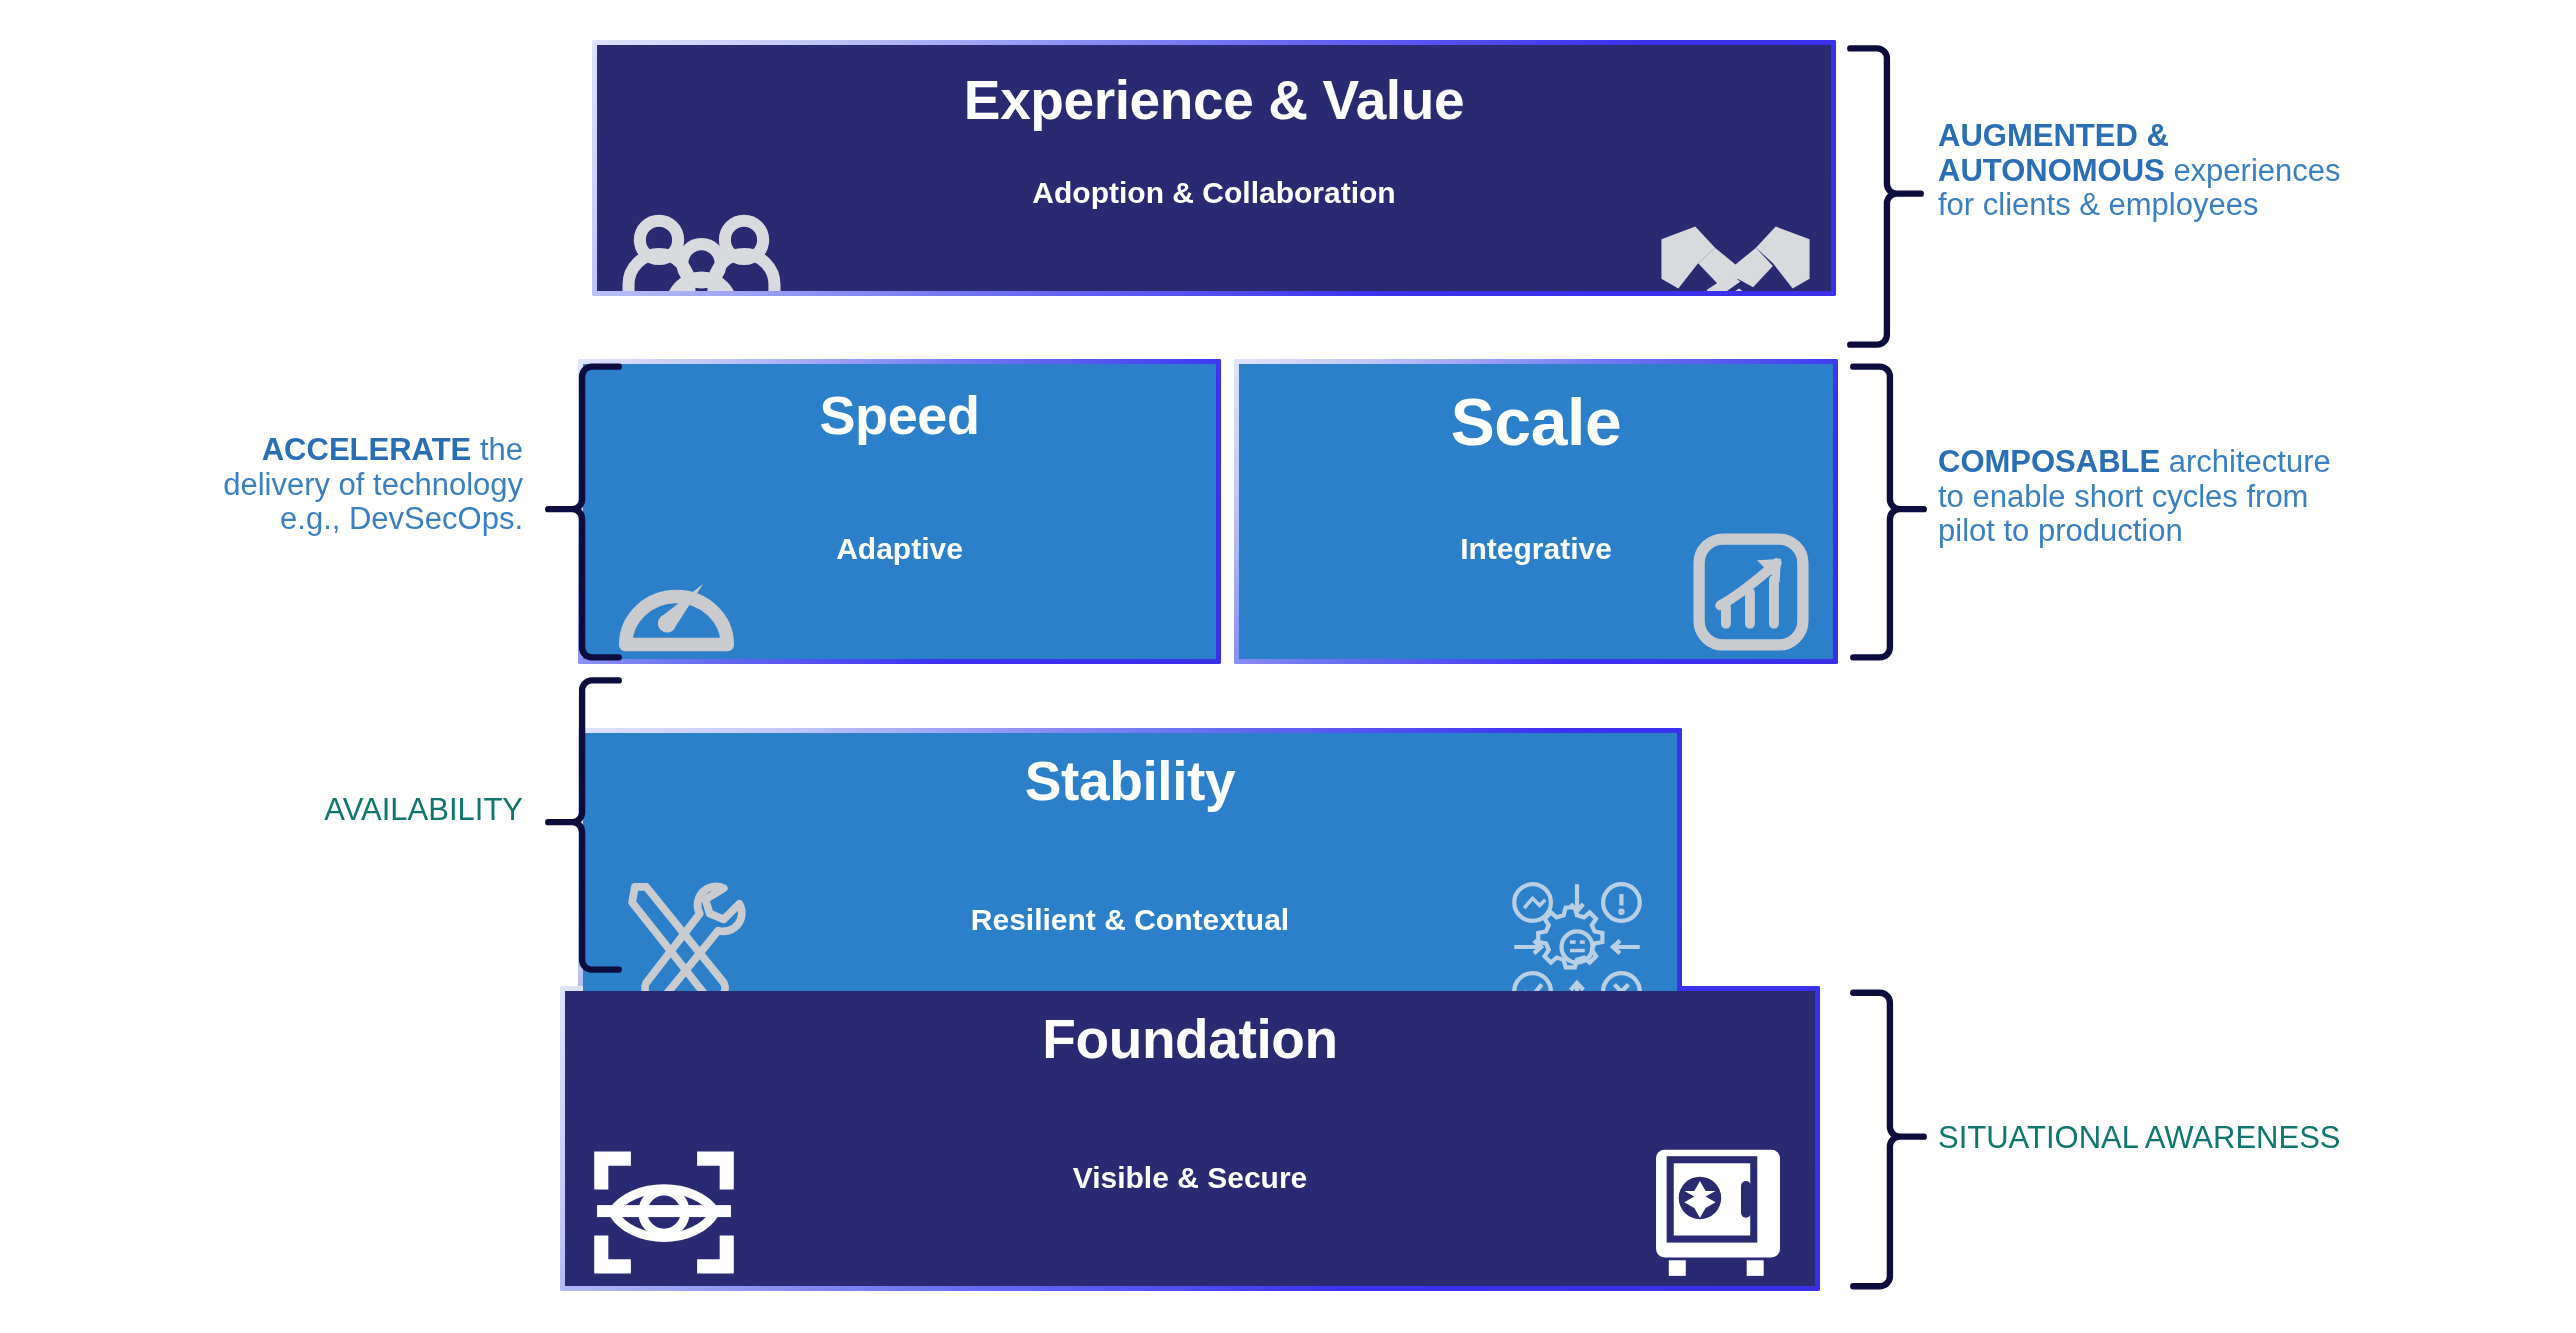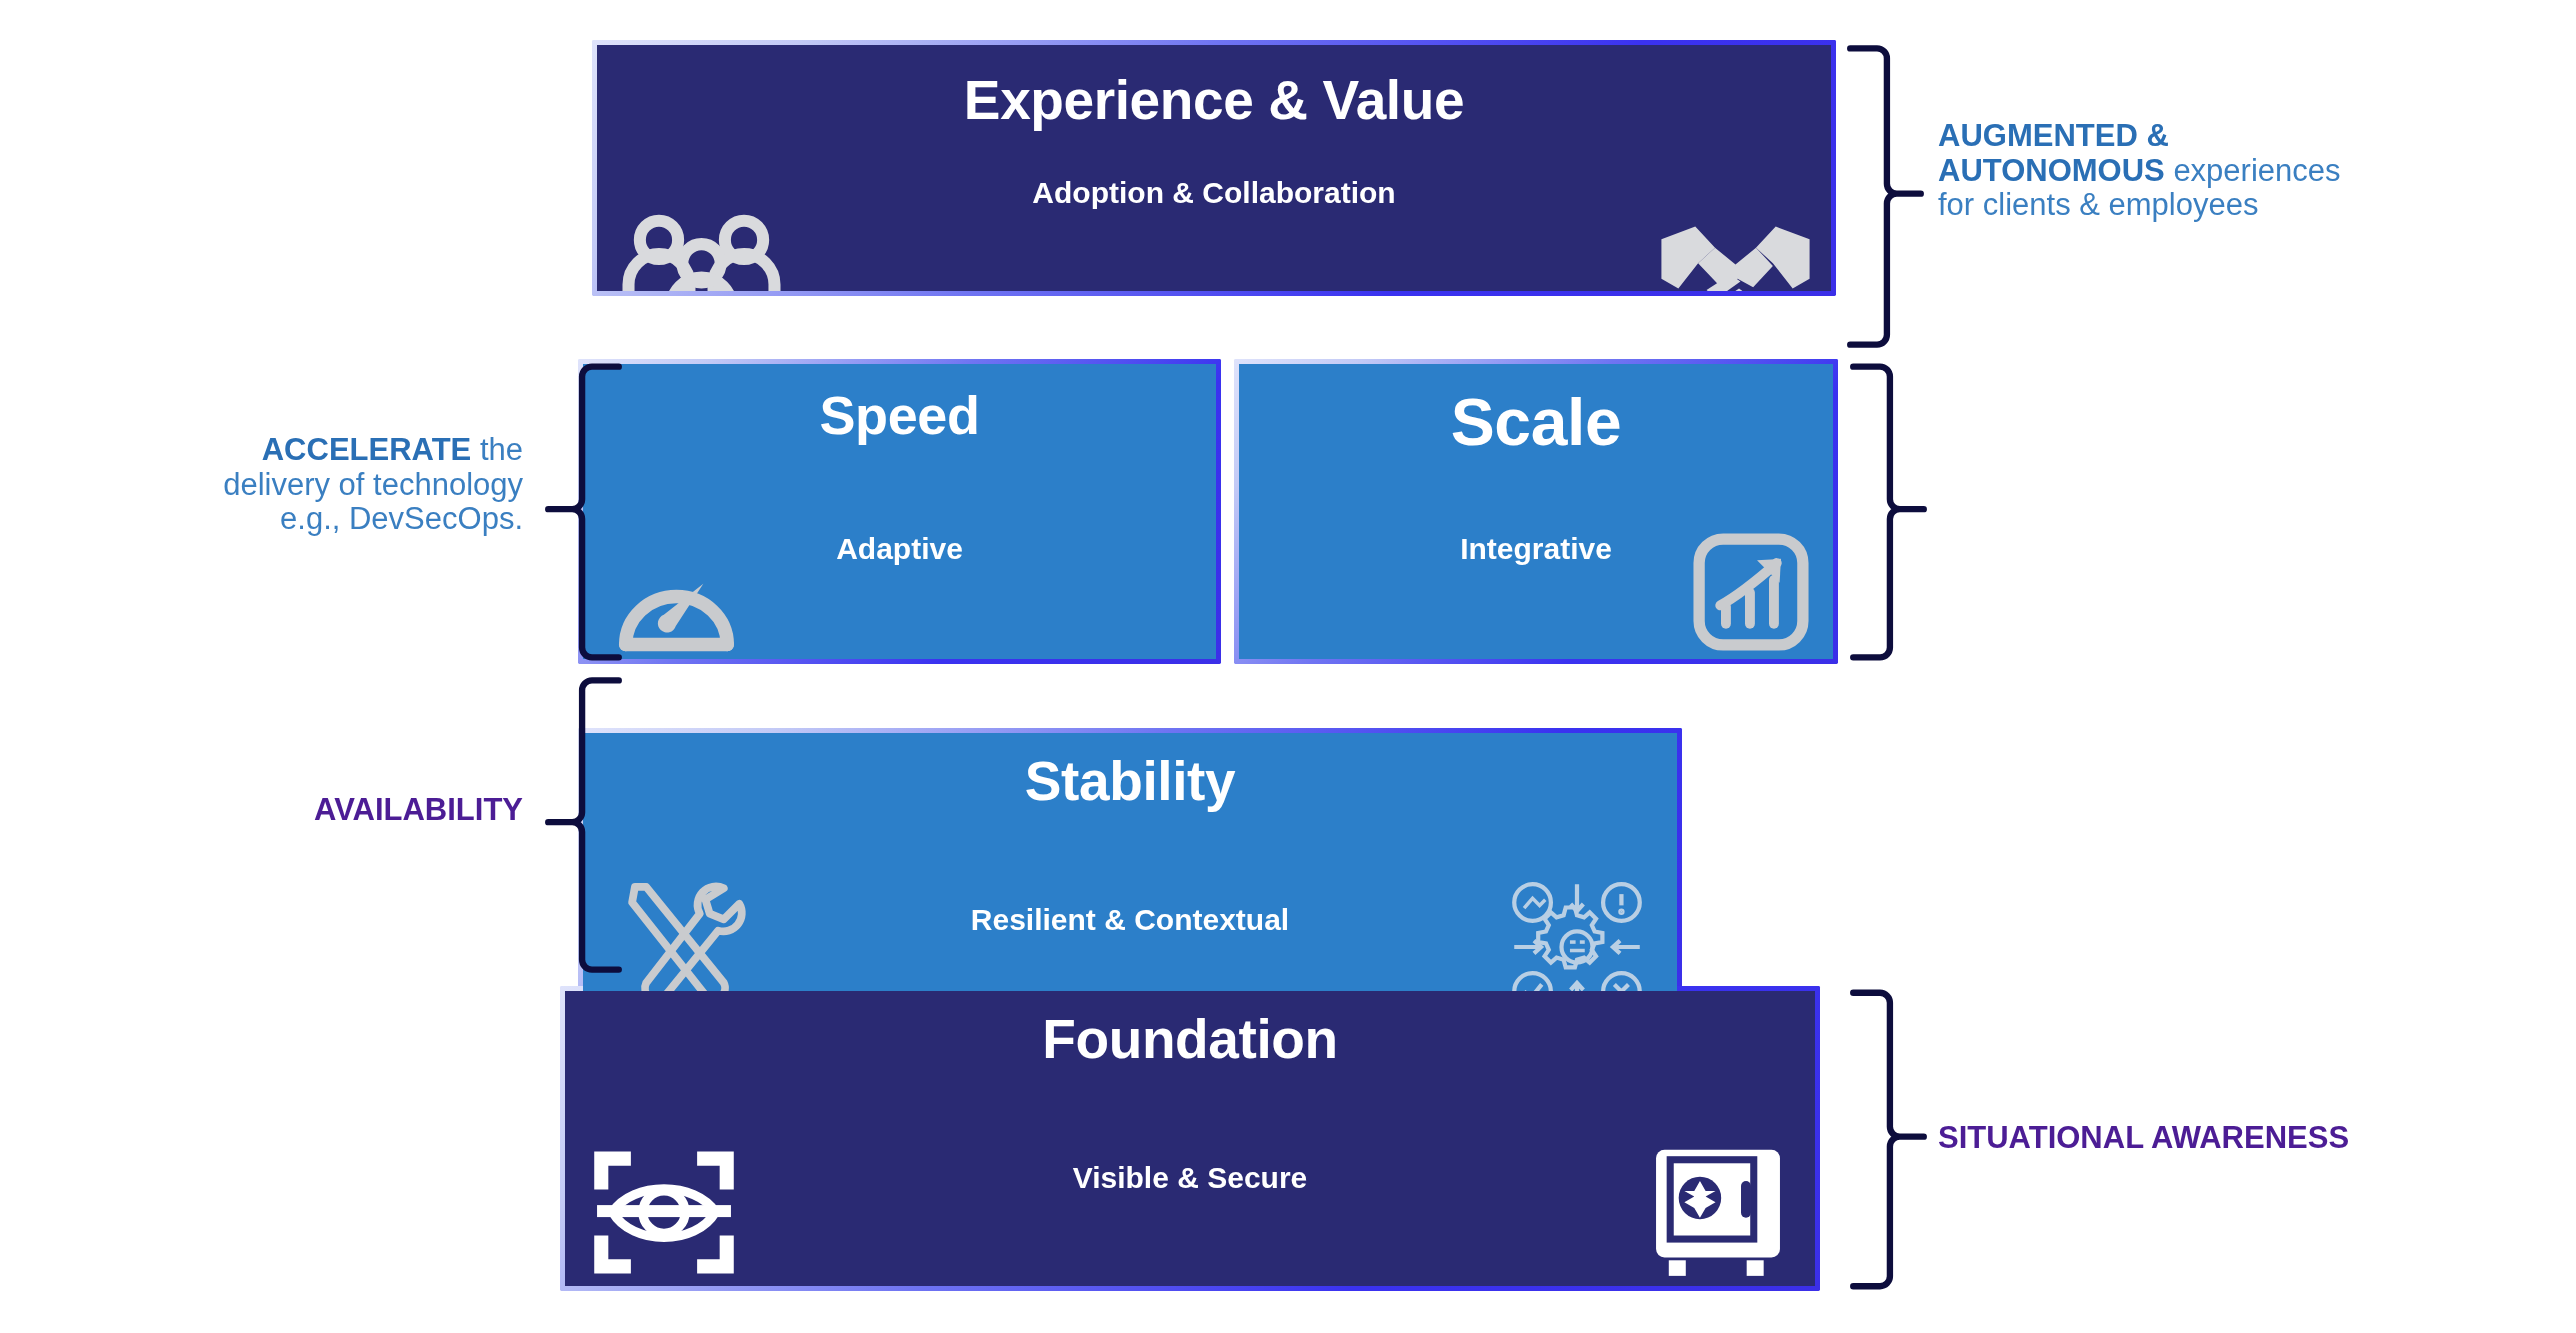--- a/index.html
+++ b/index.html
@@ -44,21 +44,21 @@
   .bracket{position:absolute;z-index:4;}
 
   
   .anno{
     position:absolute;color:#3a7fc1;
     font-size:31px;line-height:1.12;z-index:5;
   }
   .anno b{font-weight:bold;color:#2a6fb5;}
   .anno.left{text-align:right;}
   .anno.right{text-align:left;}
-  .anno-strongonly{font-weight:bold;color:#4c1d95;}
+  .anno-strongonly{font-weight:normal;color:#0f766e;}
 </style>
 </head>
 <body>
 
 <div class="stage">
 
   <div class="layer navy" style="left:592px;top:40px;width:1244px;height:256px;">
     <div class="frame"></div>
     <div class="inner">
 
@@ -262,20 +262,25 @@
     <div><b>AUTONOMOUS</b><span> experiences</span></div>
     <div>for clients &amp; employees</div>
   </div>
 
   <div class="anno left" style="left:42px;top:433px;width:481px;text-align:right;">
     <div><b>ACCELERATE</b><span> the</span></div>
     <div>delivery of technology</div>
     <div>e.g., DevSecOps.</div>
   </div>
 
+  <div class="anno right" style="left:1938px;top:445px;width:636px;">
+    <div><b>COMPOSABLE</b><span> architecture</span></div>
+    <div>to enable short cycles from</div>
+    <div>pilot to production</div>
+  </div>
 
   <div class="anno left anno-strongonly" style="left:42px;top:793px;width:481px;">
     <div>AVAILABILITY</div>
   </div>
 
   <div class="anno right anno-strongonly" style="left:1938px;top:1121px;width:636px;">
     <div>SITUATIONAL AWARENESS</div>
   </div>
 
 </div>

